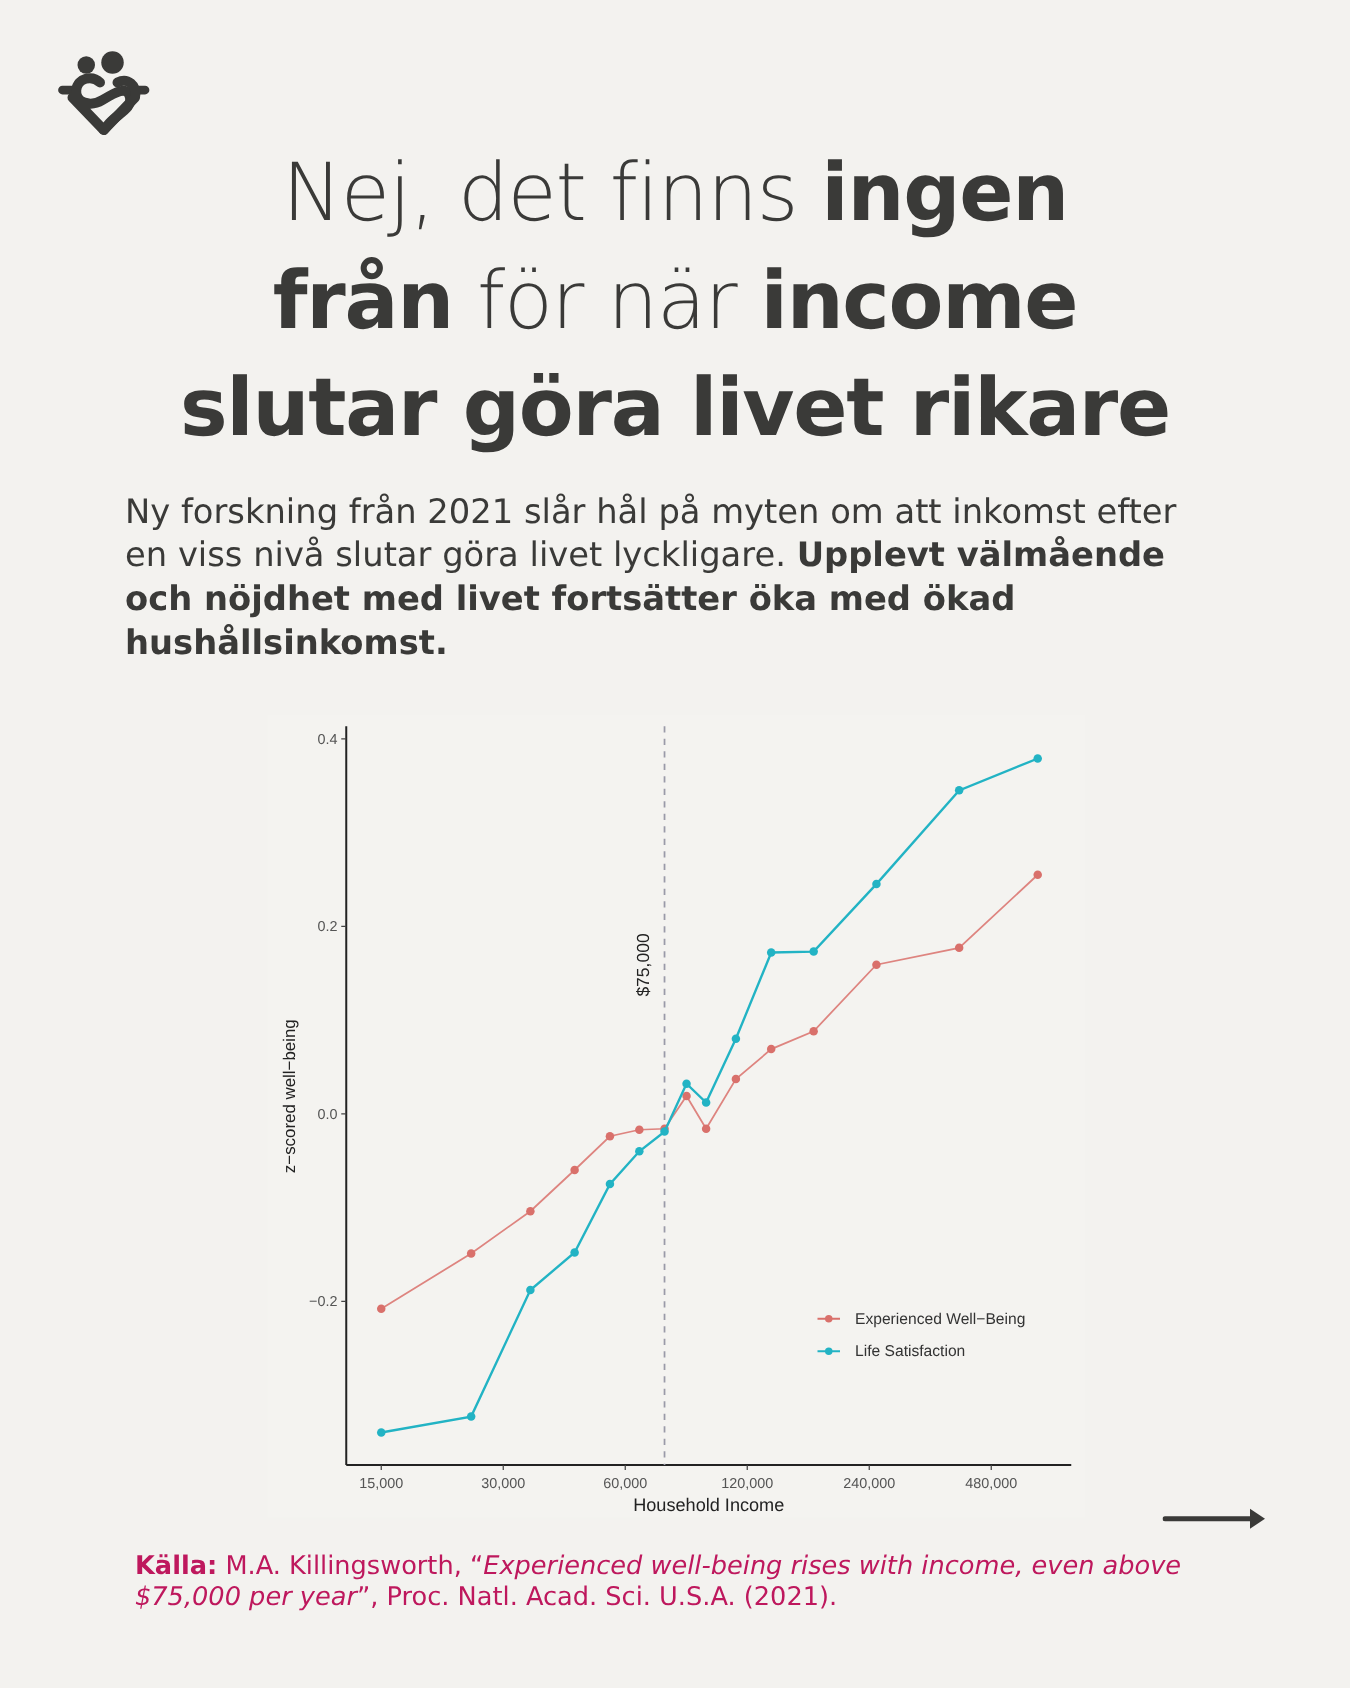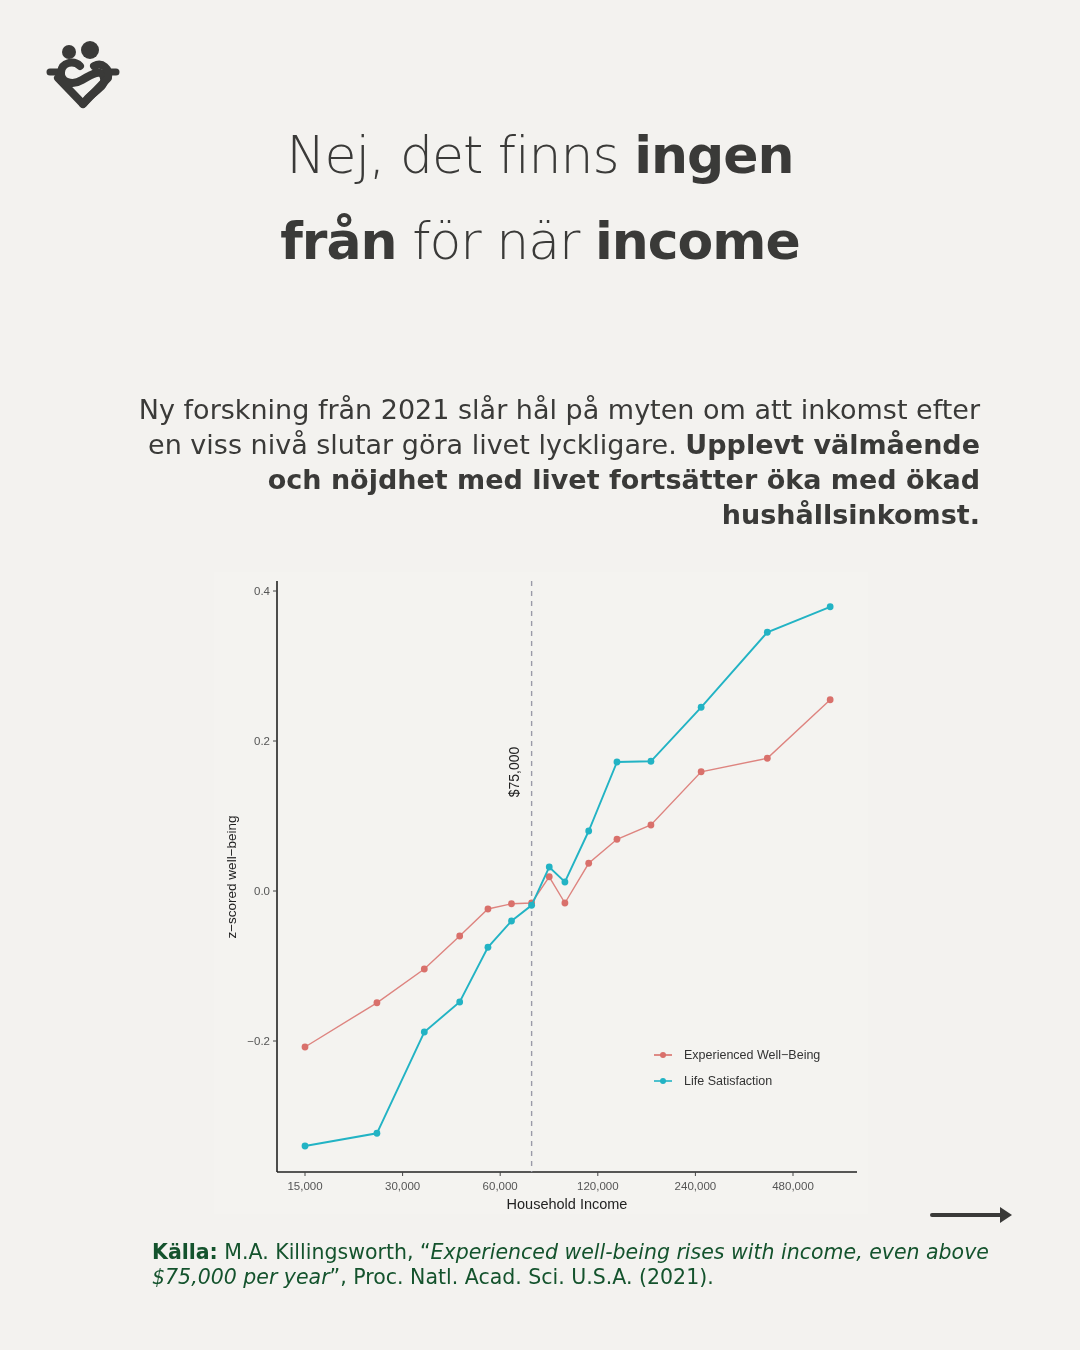--- a/index.html
+++ b/index.html
@@ -3,57 +3,58 @@
 <meta charset="utf-8">
 <style>
   html, body { margin: 0; padding: 0; }
   body {
     width: 1080px; height: 1350px; background: #f3f2ef; color: #3a3a38;
     font-family: "DejaVu Sans", sans-serif; position: relative; overflow: hidden;
   }
   .logo { position: absolute; left: 44px; top: 38px; width: 78px; height: 72px; }
   .headline {
     position: absolute; left: 60px; width: 960px; top: 112px; text-align: center;
-    font-size: 52px; line-height: 86px; letter-spacing: -1px; color: #3a3a38;
+    font-size: 64px; line-height: 86px; letter-spacing: -1px; color: #3a3a38;
     font-family: "DejaVu Sans", sans-serif;
   }
   .headline .lt { font-weight: 300; font-family: "DejaVu Sans", sans-serif; }
   .headline .b { font-weight: 700; }
   .sub {
-    position: absolute; left: 100px; width: 880px; top: 392px; text-align: right;
+    position: absolute; left: 100px; width: 880px; top: 392px; text-align: left;
     font-size: 27px; line-height: 35px; color: #3a3a38;
   }
   .sub .b { font-weight: 700; }
   .chart-panel {
     position: absolute; left: 214px; top: 572px; width: 654px; height: 642px;
     background: #f4f3f0;
   }
   svg.chart { position: absolute; left: 0; top: 0; }
   .next-arrow { position: absolute; left: 930px; top: 1204px; width: 86px; height: 22px; }
   .source {
     position: absolute; left: 108px; top: 1240px; width: 880px;
-    font-size: 20.5px; line-height: 25px; color: #14532d; margin-left: 44px;
+    font-size: 20.5px; line-height: 25px; color: #be185d;
   }
   .source .b { font-weight: 700; }
   .source .i { font-style: italic; }
 </style>
 </head>
 <body>
 
 <svg class="logo" viewBox="0 0 78 72">
   <circle cx="25" cy="14" r="7" fill="#3a3a38"></circle>
   <circle cx="46" cy="12" r="9" fill="#3a3a38"></circle>
   <path d="M6 34 L16 34 M62 34 L72 34" stroke="#3a3a38" stroke-width="7" stroke-linecap="round"></path>
   <path d="M36 28 C30 22 18 24 17 34 C16 44 28 48 38 42 C48 36 58 30 60 40 C62 48 52 52 44 60 L39 66 L14 40" fill="none" stroke="#3a3a38" stroke-width="8" stroke-linecap="round" stroke-linejoin="round"></path>
   <path d="M39 66 L64 40 C66 30 58 24 50 28" fill="none" stroke="#3a3a38" stroke-width="8" stroke-linecap="round" stroke-linejoin="round"></path>
 </svg>
 
 <div class="headline">
   <span class="lt">Nej, det finns </span><span class="b">ingen</span><br>
   <span class="b">från</span><span class="lt"> för när </span><span class="b">income</span><br>
+  <span class="b">slutar göra livet rikare</span>
 </div>
 
 <div class="sub">
   <span>Ny forskning från 2021 slår hål på myten om att inkomst efter en viss nivå slutar göra livet lyckligare. </span><span class="b">Upplevt välmående och nöjdhet med livet fortsätter öka med ökad hushållsinkomst.</span>
 </div>
 
 <div class="chart-panel">
   <svg class="chart" id="chart" width="654" height="642">
       <line x1="63" y1="9" x2="63" y2="600" stroke="#222" stroke-width="1.6"></line>
       <line x1="63" y1="600" x2="643" y2="600" stroke="#222" stroke-width="1.6"></line>

